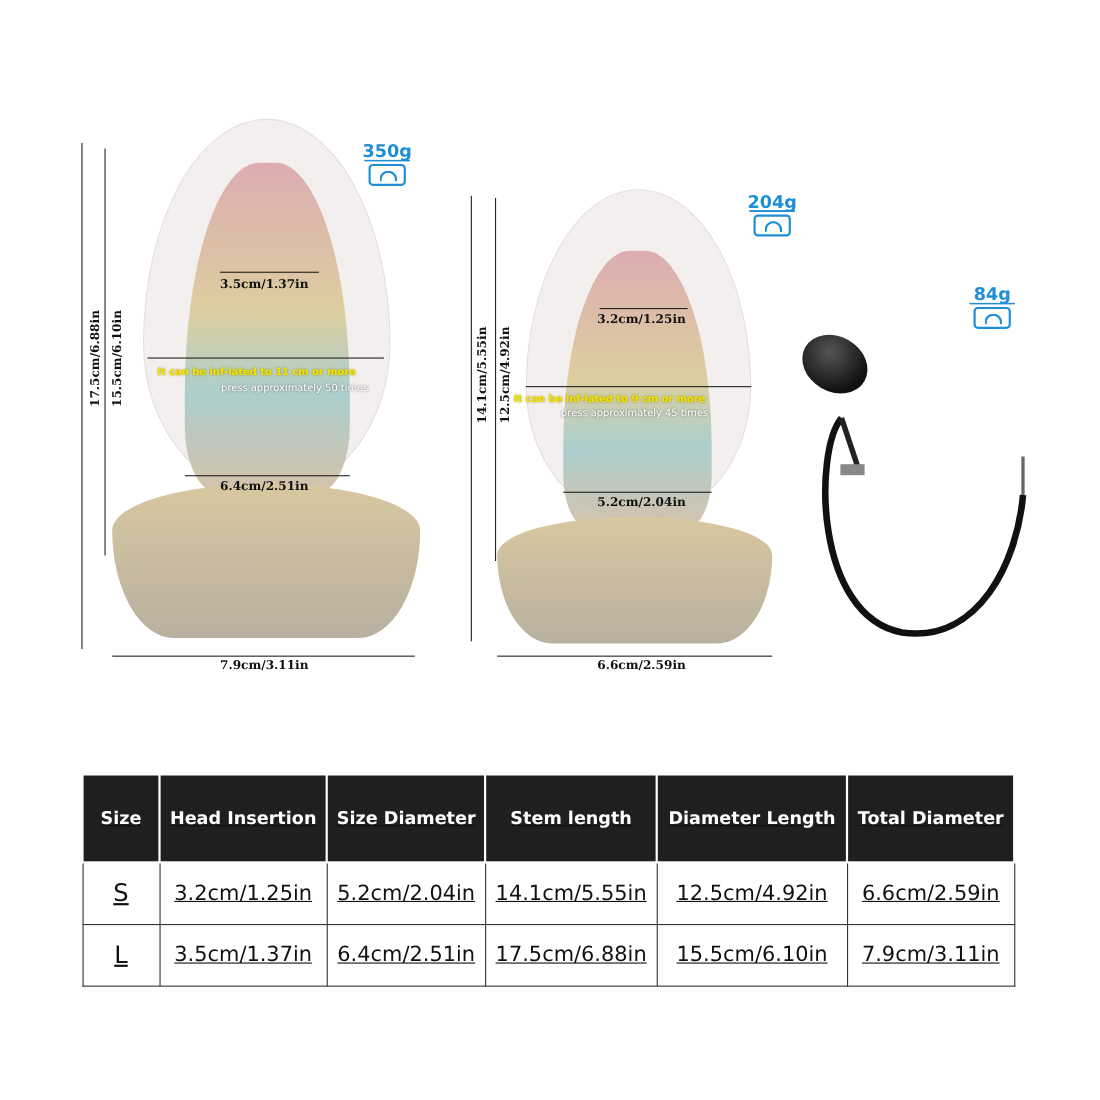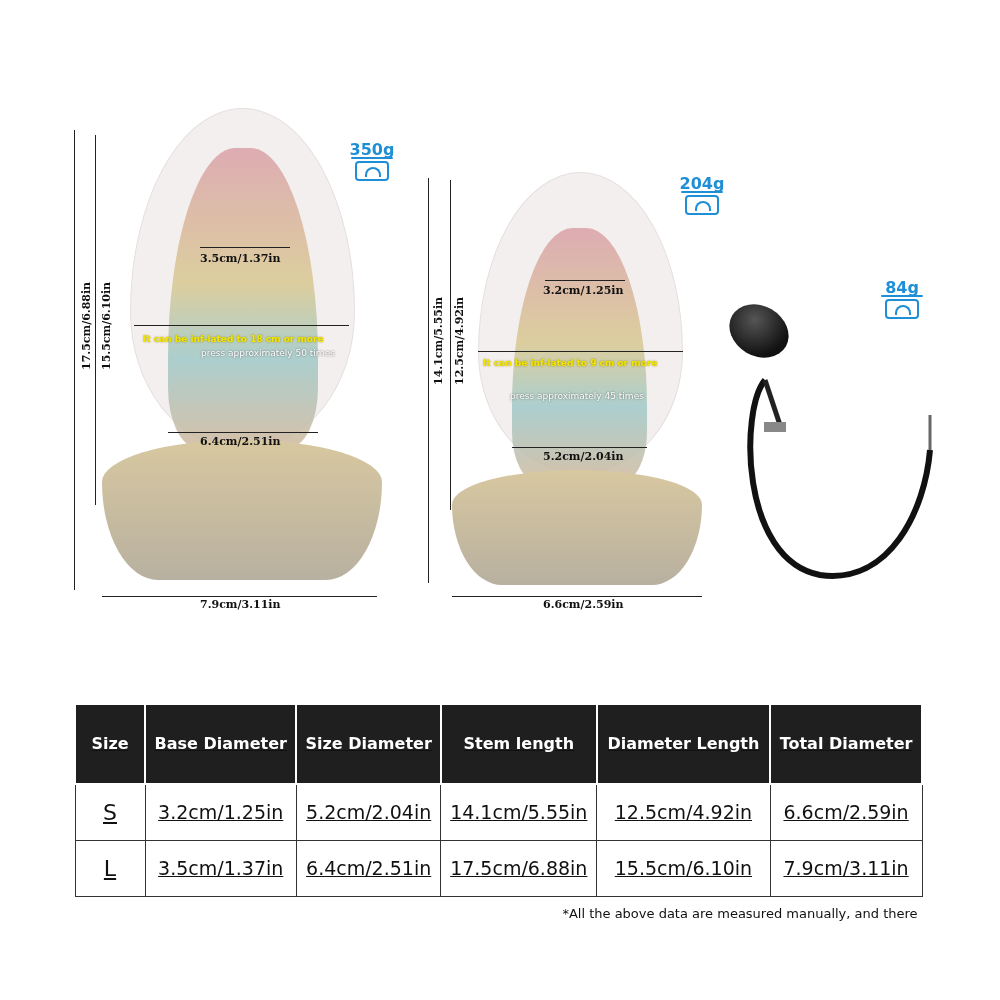--- a/index.html
+++ b/index.html
@@ -33,71 +33,71 @@
   <div class="shape-inner" style="left:168px;top:148px;width:150px;height:300px;"></div>
   <div class="shape-base" style="left:102px;top:440px;width:280px;height:140px;"></div>
 </div>
 <div class="vline" style="left:74px;top:130px;height:460px;"></div>
 <div class="vlabel" style="left:80px;top:370px;">17.5cm/6.88in</div>
 <div class="vline" style="left:95px;top:135px;height:370px;"></div>
 <div class="vlabel" style="left:100px;top:370px;">15.5cm/6.10in</div>
 <div class="hline" style="left:200px;top:247px;width:90px;"></div>
 <div class="mlabel" style="left:200px;top:252px;">3.5cm/1.37in</div>
 <div class="hline" style="left:134px;top:325px;width:215px;"></div>
-<div class="infl1" style="left:143px;top:334px;">It can be inf-lated to 18 cm or more</div>
+<div class="infl1" style="left:143px;top:334px;">It can be inf-lated to 11 cm or more</div>
 <div class="infl2" style="left:165px;top:348px;padding-left:36px;">press approximately 50 times</div>
 <div class="hline" style="left:168px;top:432px;width:150px;"></div>
 <div class="mlabel" style="left:200px;top:435px;">6.4cm/2.51in</div>
 <div class="hline" style="left:102px;top:596px;width:275px;"></div>
 <div class="mlabel" style="left:200px;top:598px;">7.9cm/3.11in</div>
-<div class="weight" style="left:322px;top:140px;width:60px;margin-left:20px;">
+<div class="weight" style="left:322px;top:128px;width:60px;">
   <div>350g</div>
   <div class="scale"></div>
 </div>
 
 <div>
   <div class="shape-outer" style="left:478px;top:172px;width:205px;height:300px;"></div>
   <div class="shape-inner" style="left:512px;top:228px;width:135px;height:255px;"></div>
   <div class="shape-base" style="left:452px;top:470px;width:250px;height:115px;"></div>
 </div>
 <div class="vline" style="left:428px;top:178px;height:405px;"></div>
 <div class="vlabel" style="left:432px;top:385px;">14.1cm/5.55in</div>
 <div class="vline" style="left:450px;top:180px;height:330px;"></div>
 <div class="vlabel" style="left:453px;top:385px;">12.5cm/4.92in</div>
 <div class="hline" style="left:545px;top:280px;width:80px;"></div>
 <div class="mlabel" style="left:543px;top:284px;">3.2cm/1.25in</div>
 <div class="hline" style="left:478px;top:351px;width:205px;"></div>
-<div class="infl1" style="left:483px;top:358px;">It can be inf-lated to 9 cm or more</div>
-<div class="infl2" style="left:510px;top:371px;margin-top:20px;">press approximately 45 times</div>
+<div class="infl1" style="left:467px;top:358px;">It can be inf-lated to 9 cm or more</div>
+<div class="infl2" style="left:510px;top:371px;">press approximately 45 times</div>
 <div class="hline" style="left:512px;top:447px;width:135px;"></div>
 <div class="mlabel" style="left:543px;top:450px;">5.2cm/2.04in</div>
 <div class="hline" style="left:452px;top:596px;width:250px;"></div>
 <div class="mlabel" style="left:543px;top:598px;">6.6cm/2.59in</div>
 <div class="weight" style="left:672px;top:174px;width:60px;">
   <div>204g</div>
   <div class="scale"></div>
 </div>
 
-<div class="weight" style="left:872px;top:258px;width:60px;margin-top:20px;">
+<div class="weight" style="left:872px;top:258px;width:60px;">
   <div>84g</div>
   <div class="scale"></div>
 </div>
 <div class="bulb"></div>
 <svg class="abs" style="left:720px;top:330px;" width="240" height="260" viewBox="0 0 240 260">
   <path d="M45 50 C20 80, 20 230, 100 245 C170 255, 205 180, 210 120" fill="none" stroke="#111" stroke-width="6"></path>
   <path d="M45 50 L60 95" fill="none" stroke="#222" stroke-width="5"></path>
   <rect x="44" y="92" width="22" height="10" fill="#888"></rect>
   <line x1="210" y1="120" x2="210" y2="85" stroke="#666" stroke-width="3"></line>
 </svg>
 
 <table class="spec">
   <thead>
     <tr>
       <th style="width:70px;">Size</th>
-      <th>Base Diameter</th>
+      <th>Head Insertion</th>
       <th>Size Diameter</th>
       <th>Stem length</th>
       <th>Diameter Length</th>
       <th>Total Diameter</th>
     </tr>
   </thead>
   <tbody>
     <tr>
       <td class="size">S</td>
       <td>3.2cm/1.25in</td>
@@ -111,14 +111,13 @@
       <td>3.5cm/1.37in</td>
       <td>6.4cm/2.51in</td>
       <td>17.5cm/6.88in</td>
       <td>15.5cm/6.10in</td>
       <td>7.9cm/3.11in</td>
     </tr>
   </tbody>
 </table>
 
 <div class="note">
-  <div>*All the above data are measured manually, and there</div>
 </div>
 
 </body></html>

